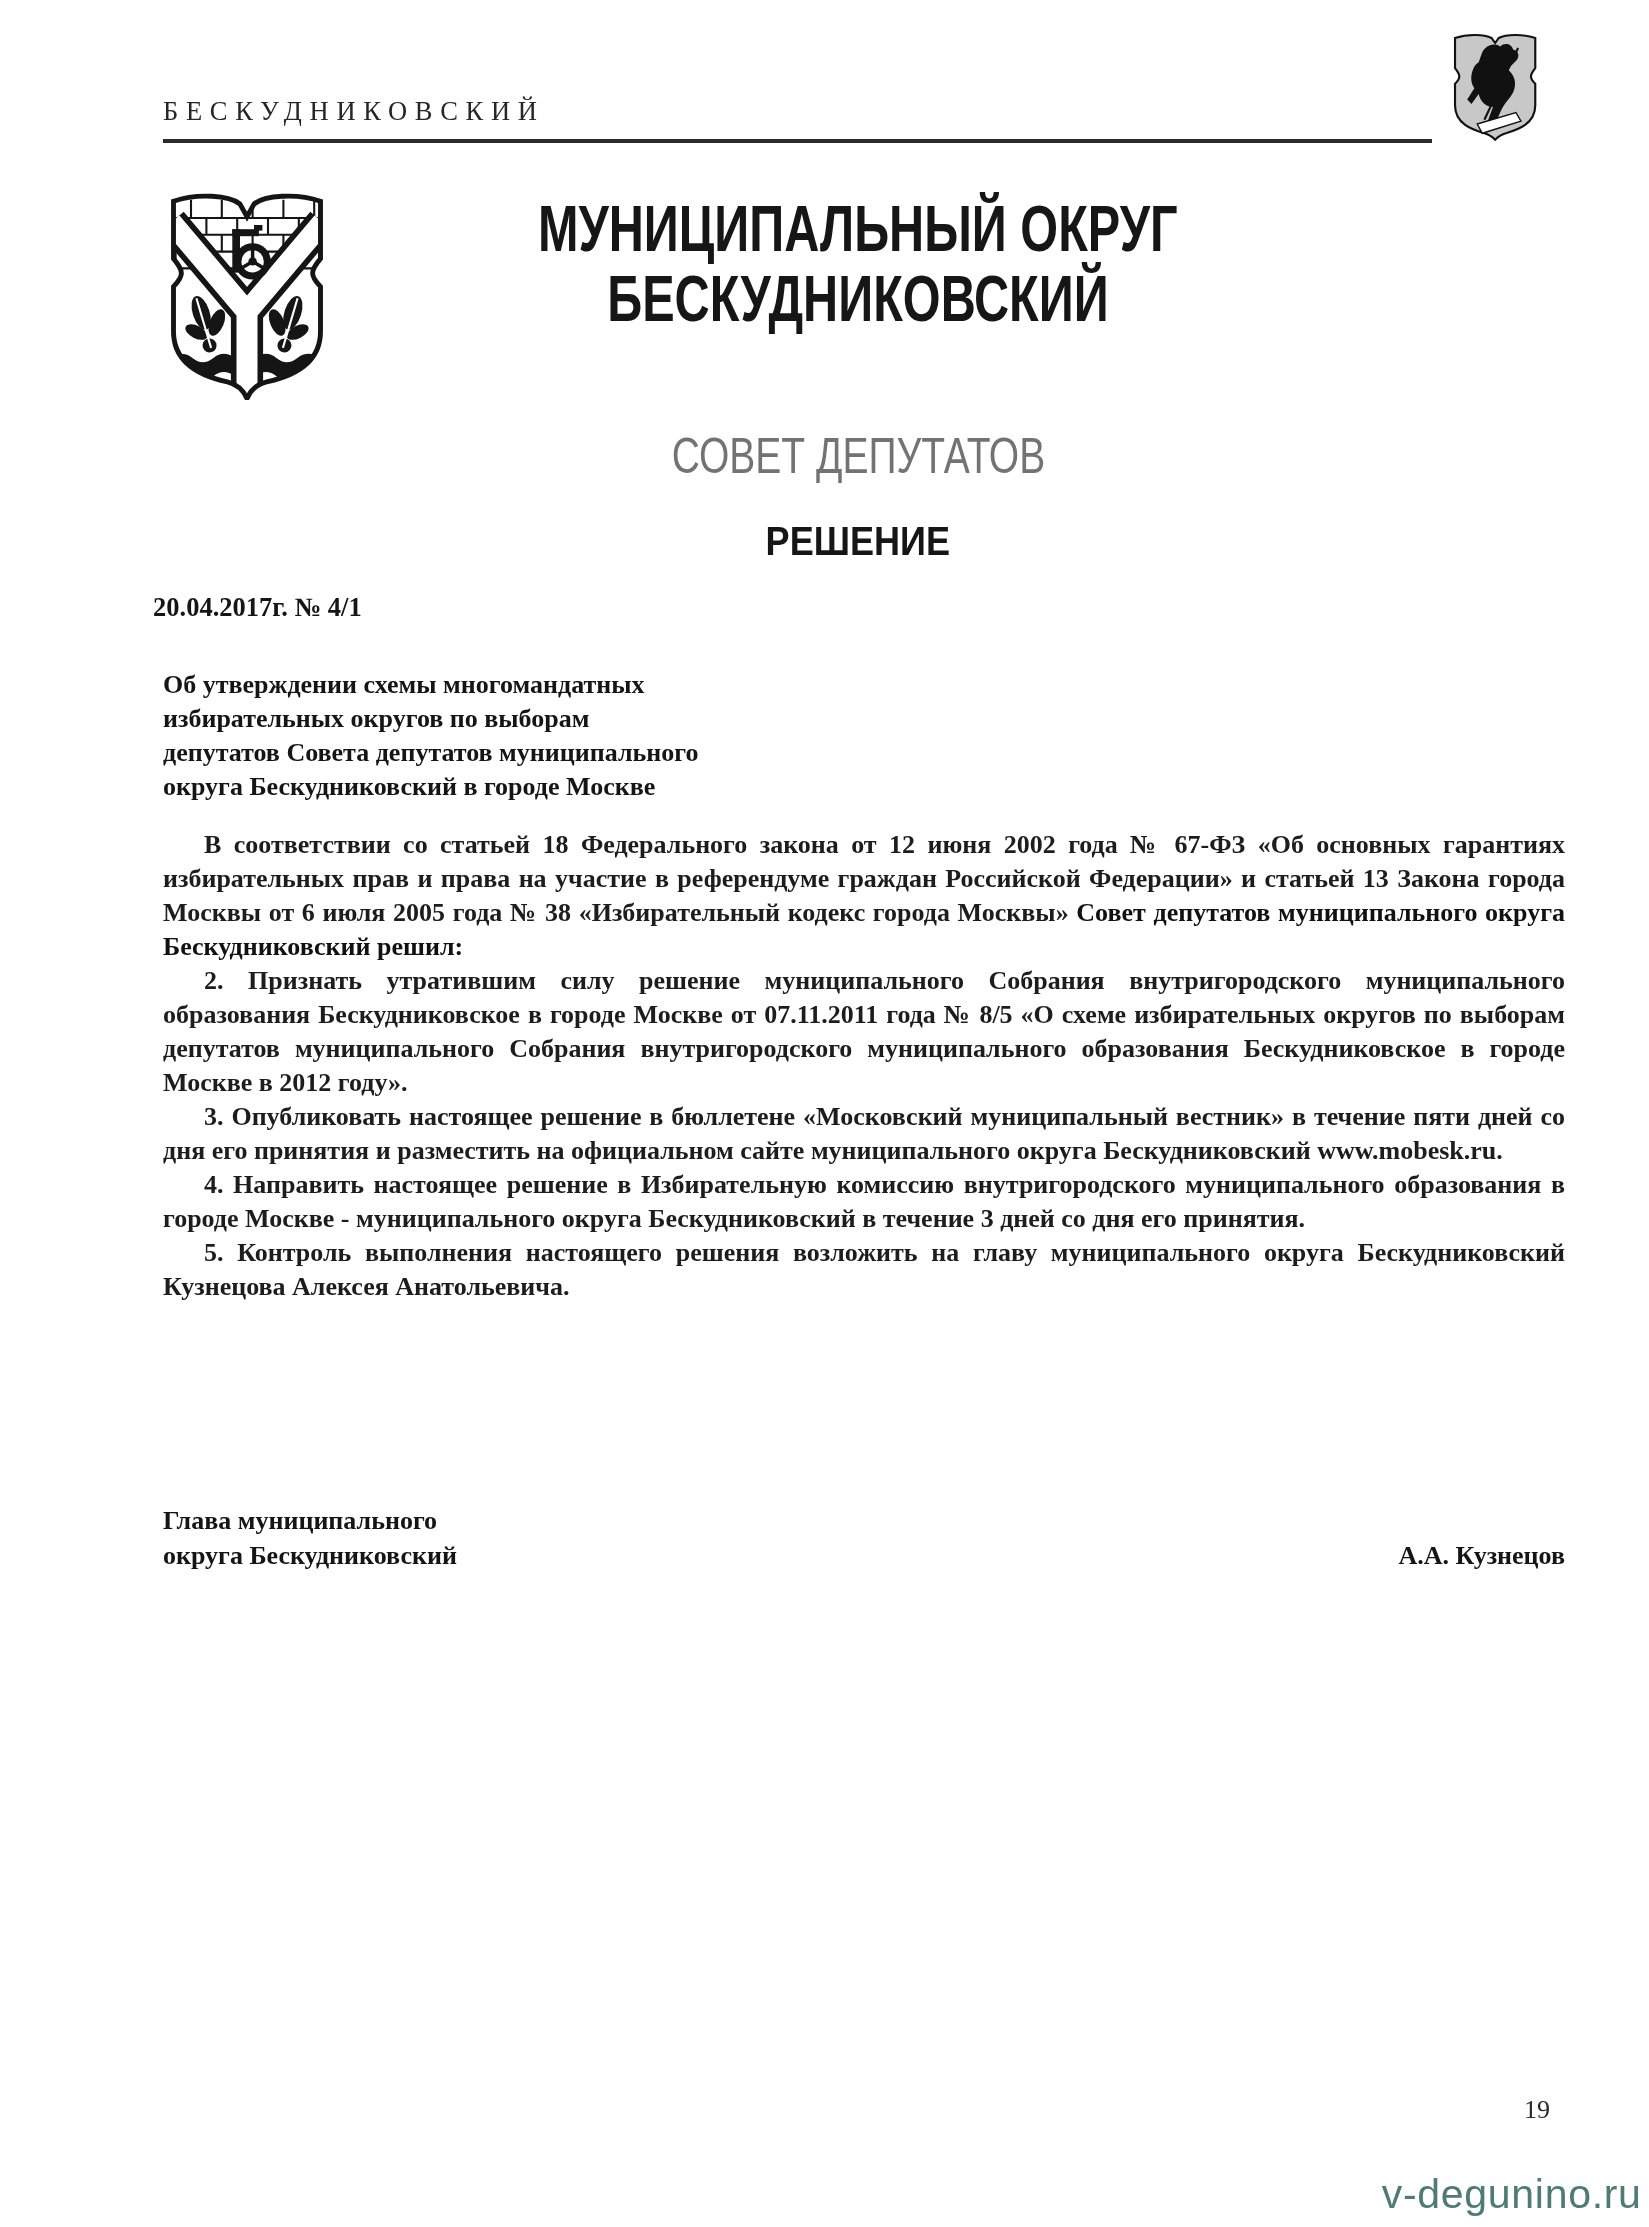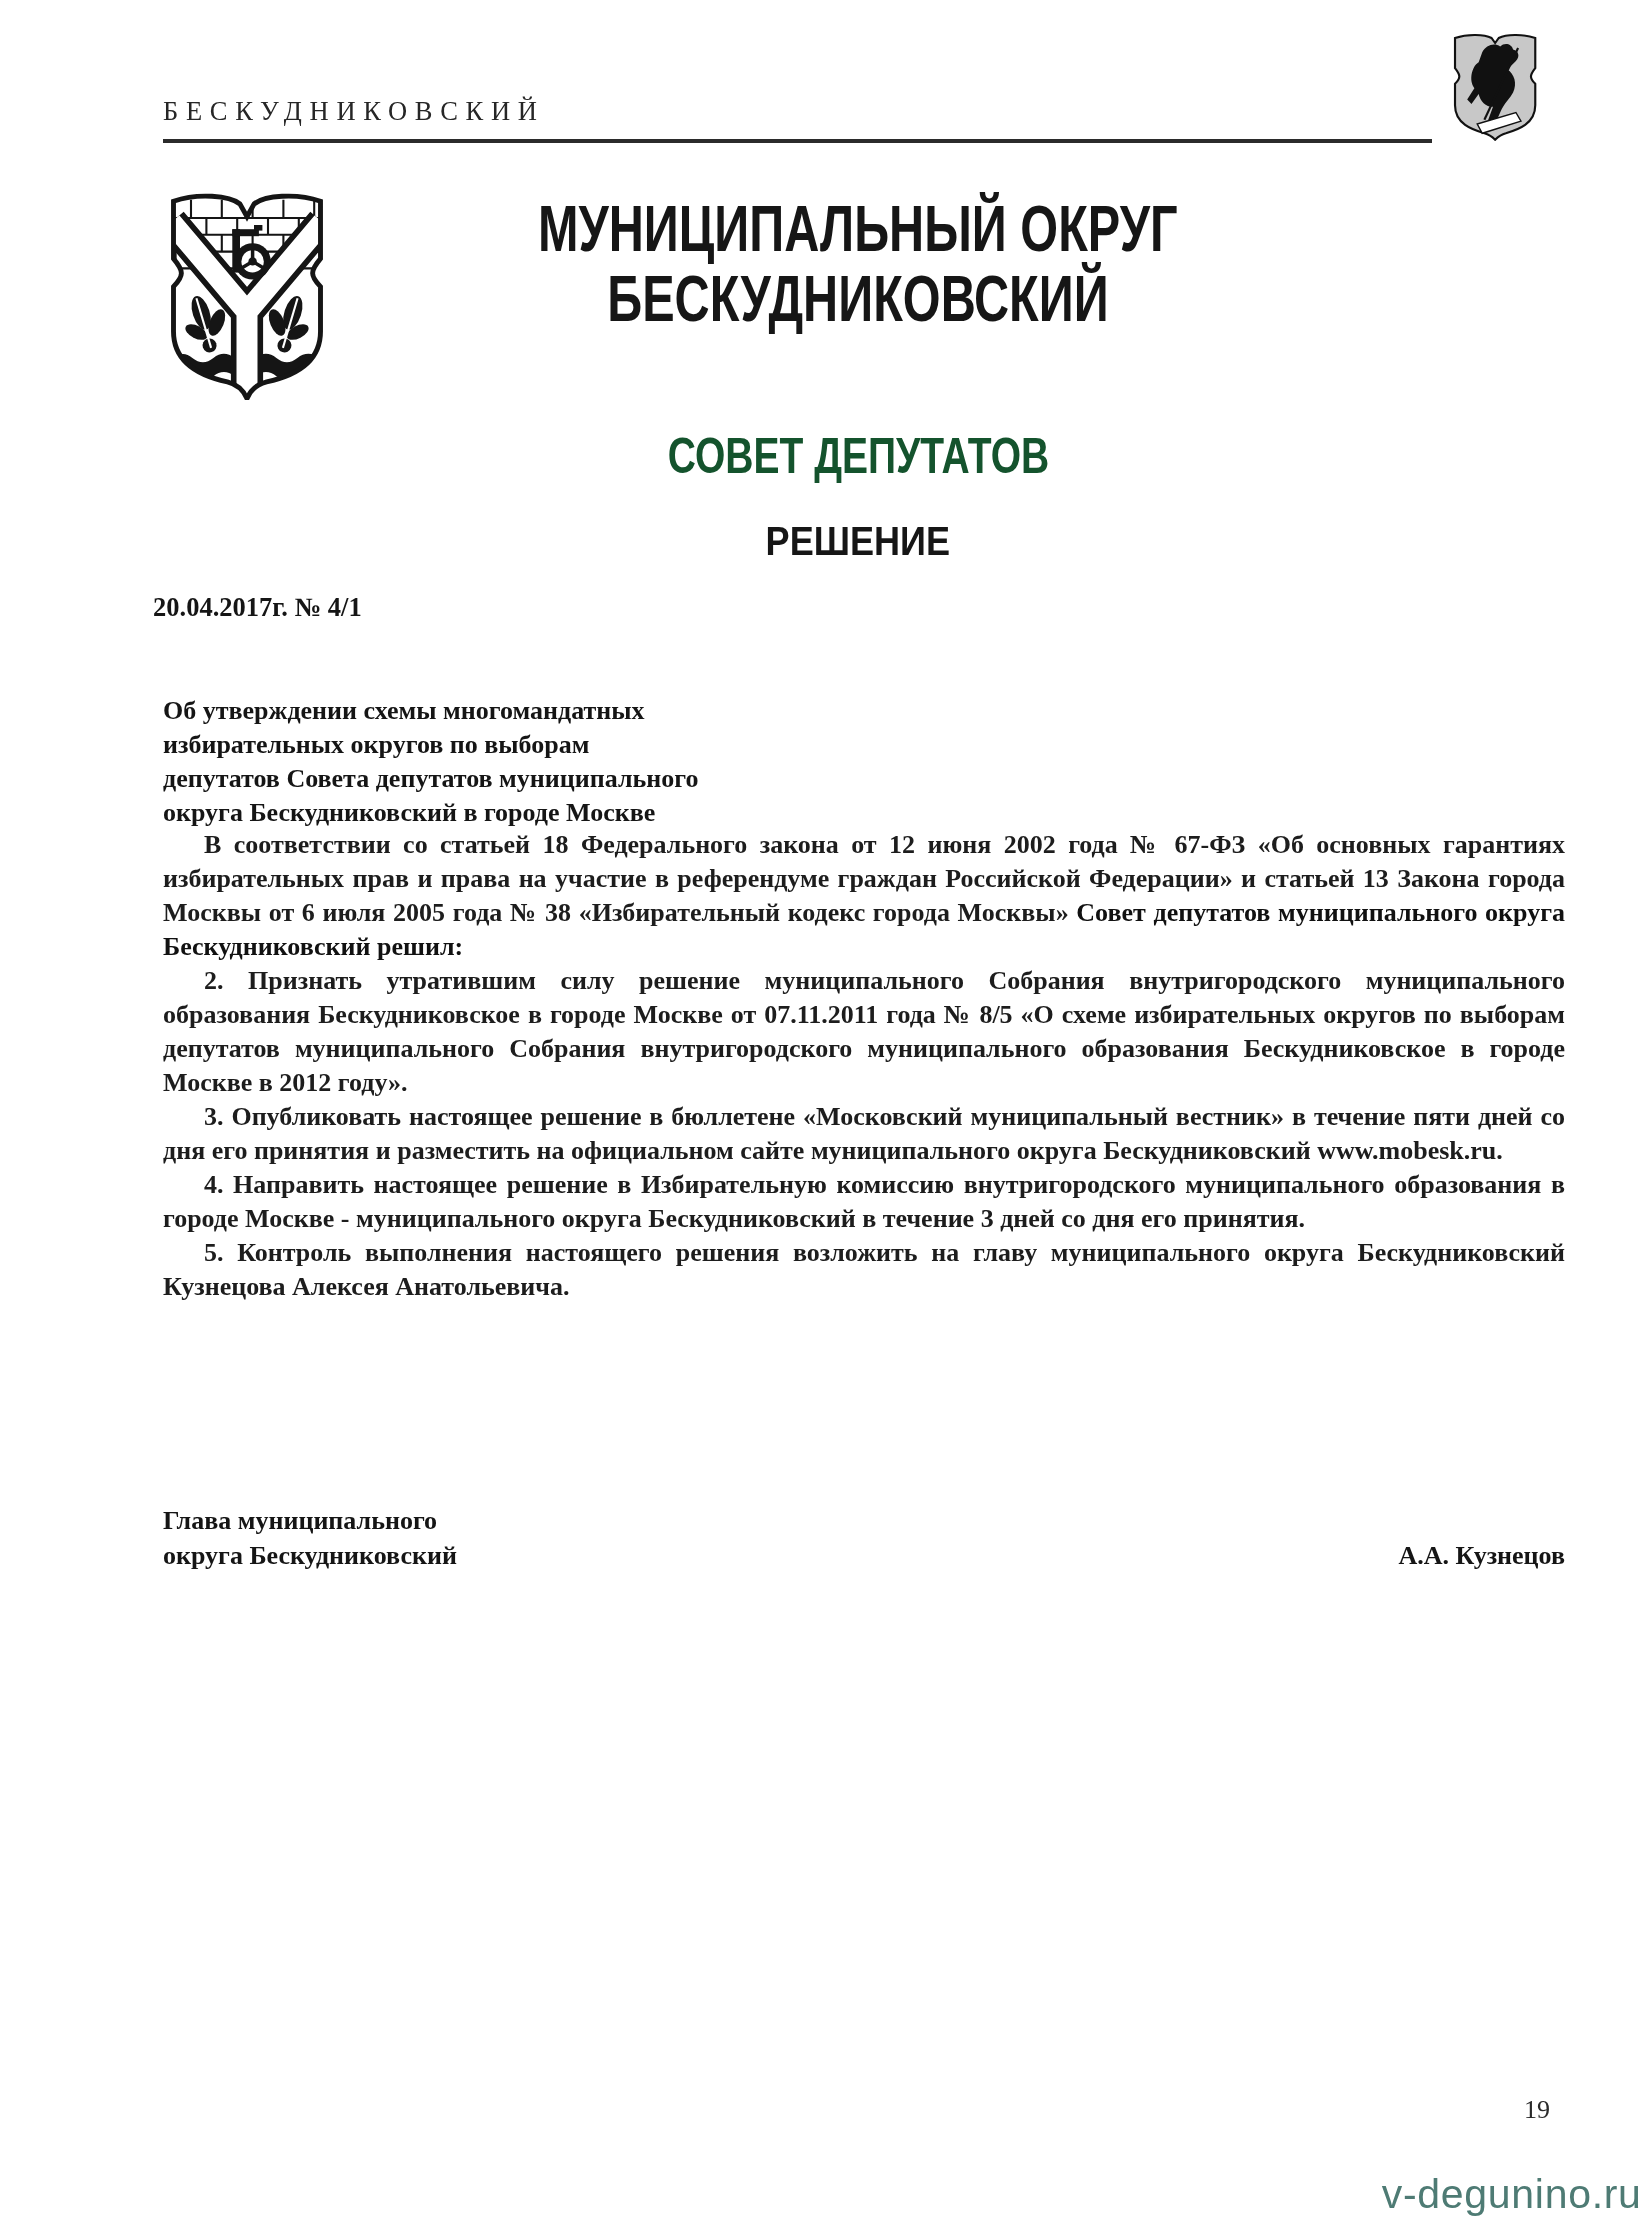--- a/index.html
+++ b/index.html
@@ -27,38 +27,38 @@
   .title-block{
     position:absolute;left:163px;top:194px;width:1390px;
     text-align:center;
     font-family:"Liberation Sans","DejaVu Sans",sans-serif;
     font-weight:bold;color:#161616;
   }
   .title-line{font-size:64px;line-height:70px;height:70px;white-space:nowrap;}
   .cond{display:inline-block;transform:scaleX(0.76);transform-origin:50% 50%;}
   .council{
     position:absolute;left:163px;top:427px;width:1390px;text-align:center;
-    font-family:"Liberation Sans","DejaVu Sans",sans-serif;font-weight:bold;
-    font-size:50px;color:#14532d;white-space:nowrap;
+    font-family:"Liberation Sans","DejaVu Sans",sans-serif;font-weight:normal;
+    font-size:50px;color:#737373;white-space:nowrap;
   }
   .council .cond{transform:scaleX(0.78);}
   .doctype{
     position:absolute;left:163px;top:518px;width:1390px;text-align:center;
     font-family:"Liberation Sans","DejaVu Sans",sans-serif;font-weight:bold;
     font-size:41px;color:#161616;white-space:nowrap;
   }
   .doctype .cond{transform:scaleX(0.88);}
   
   .date-line{
     position:absolute;left:153px;top:592px;
     font-size:26.5px;font-weight:bold;color:#151515;
   }
   .subject{
     position:absolute;left:163px;top:668px;width:768px;
-    font-size:26px;font-weight:bold;line-height:34px;color:#151515;margin-top:26px;
+    font-size:26px;font-weight:bold;line-height:34px;color:#151515;
   }
   
   .body-text{
     position:absolute;left:163px;top:828px;width:1402px;
     font-size:26px;line-height:34px;color:#1d1d1d;
     text-align:justify;
     font-weight:bold;
   }
   .body-text p{margin:0;text-indent:41px;hyphens:auto;-webkit-hyphens:auto;}
   .body-text b{color:#111;}

